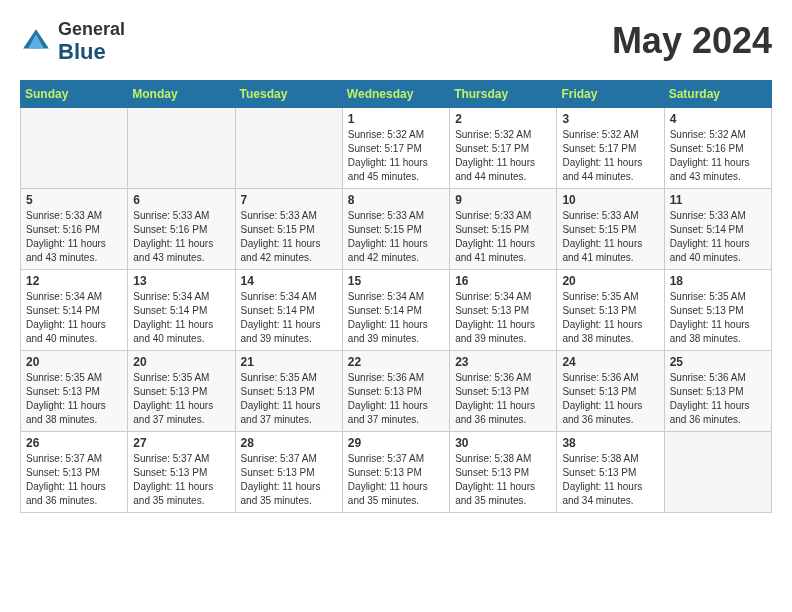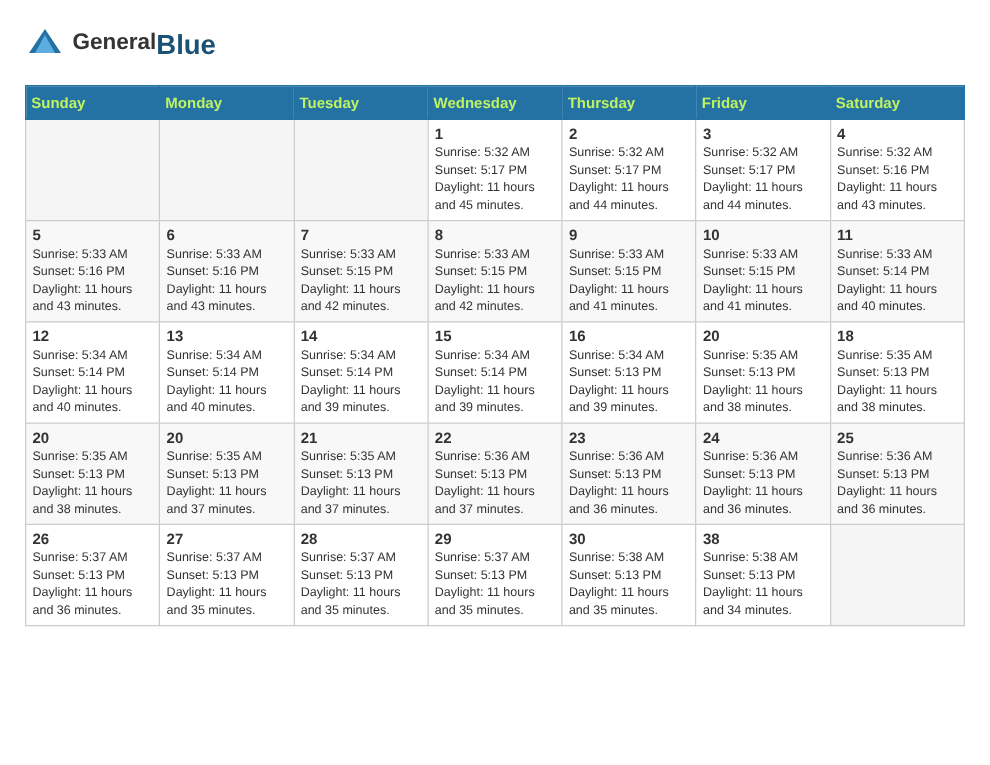--- a/index.html
+++ b/index.html
@@ -16,23 +16,22 @@
       align-items: flex-start;
       margin-bottom: 16px;
     }
     .logo {
       display: flex;
       align-items: center;
       gap: 6px;
     }
     .logo-text {
       display: flex;
-      flex-direction: row;
+      flex-direction: column;
       line-height: 1.1;
-      text-align: right;
     }
     .logo-general {
       font-size: 18px;
       font-weight: bold;
       color: #333;
     }
     .logo-blue {
       font-size: 22px;
       font-weight: bold;
       color: #1a5276;
@@ -102,20 +101,21 @@
     <svg class="logo-icon" viewBox="0 0 40 40">
       <polygon points="20,4 36,28 4,28" fill="#2471a3"></polygon>
       <polygon points="20,10 30,28 10,28" fill="#5dade2"></polygon>
     </svg>
     <div class="logo-text">
       <span class="logo-general">General</span>
       <span class="logo-blue">Blue</span>
     </div>
   </div>
   <div class="title-section">
+    <div class="main-title">May 2024</div>
   </div>
 </div>
 
 <table>
   <thead>
     <tr>
     <th>Sunday</th>
         <th>Monday</th>
         <th>Tuesday</th>
         <th>Wednesday</th>

